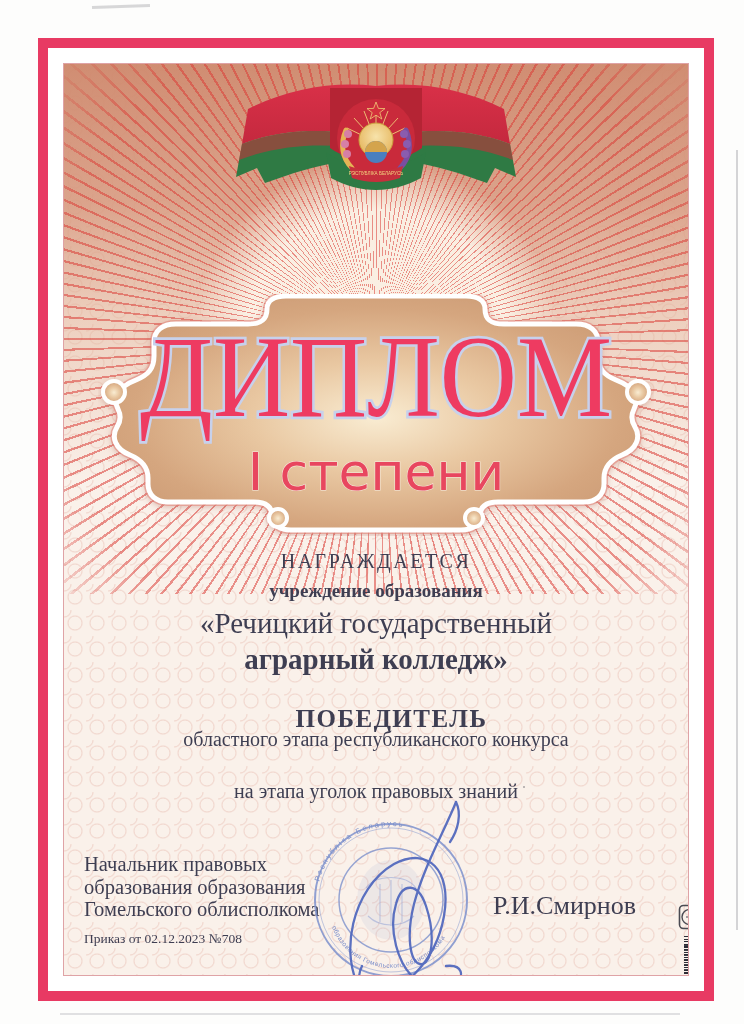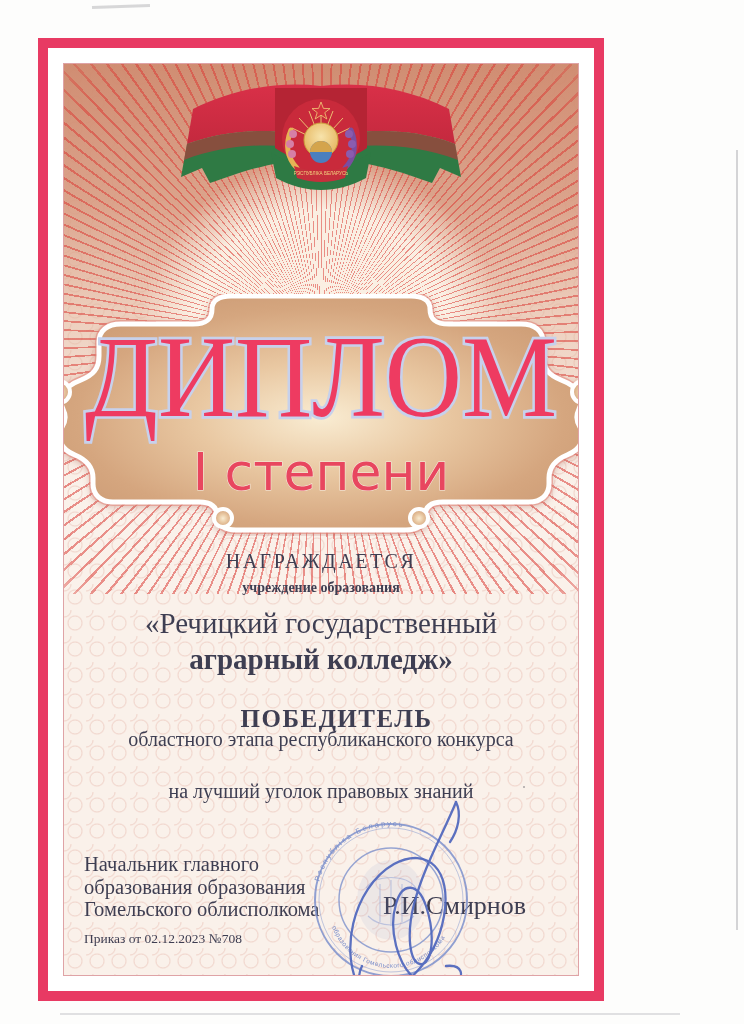--- a/index.html
+++ b/index.html
@@ -4,21 +4,21 @@
 <style>
   html,body{margin:0;padding:0;}
   body{
     width:744px;height:1024px;position:relative;overflow:hidden;
     background:#ffffff;
     font-family:"Liberation Serif","DejaVu Serif",serif;
   }
   .page{position:absolute;inset:0;background:#fdfdfc;}
   
   .frame{
-    position:absolute;left:38px;top:38px;width:566px;height:963px;
+    position:absolute;left:38px;top:38px;width:676px;height:963px;
     background:#e83a63;
   }
   .frame-white{
     position:absolute;inset:10px;background:#ffffff;
   }
   
   .content{
     position:absolute;inset:15px;overflow:hidden;
     border:1px solid #dfa3a6;
     background-color:#faf1ea;
@@ -57,21 +57,21 @@
   }
   .plaque{
     position:absolute;left:50%;top:230px;transform:translateX(-50%);
     width:556px;height:242px;
   }
   .cert-line{
     position:absolute;left:0;right:0;text-align:center;
     color:#3e3e52;
   }
   .l-awarded{top:486px;font-size:20px;letter-spacing:2.5px;}
-  .l-intro{top:516px;font-size:14px;font-weight:700;}
+  .l-intro{top:516px;font-size:19px;font-weight:700;}
   .l-name1{top:543px;font-size:29px;font-weight:400;}
   .l-name2{top:579px;font-size:29px;font-weight:700;}
   .l-status{top:641px;font-size:25px;font-weight:700;letter-spacing:1.5px;padding-left:31px;}
   .l-contest1{top:664px;font-size:20px;}
   .l-contest2{top:716px;font-size:20px;}
   .sign-block{
     position:absolute;left:20px;top:789px;color:#3e3e52;
     font-size:20.5px;line-height:22.5px;
   }
   .order-ref{
@@ -190,24 +190,24 @@
           </g>
           <text x="278" y="196" text-anchor="middle" font-family="DejaVu Sans, sans-serif" font-size="52" fill="#e8465f" stroke="#f7ece0" stroke-width="1" paint-order="stroke">I степени</text>
         </svg>
 
         <div class="cert-line l-awarded">НАГРАЖДАЕТСЯ</div>
         <div class="cert-line l-intro">учреждение образования</div>
         <div class="cert-line l-name1">«Речицкий государственный</div>
         <div class="cert-line l-name2">аграрный колледж»</div>
         <div class="cert-line l-status">ПОБЕДИТЕЛЬ</div>
         <div class="cert-line l-contest1">областного этапа республиканского конкурса</div>
-        <div class="cert-line l-contest2">на лучший уголок правовых знаний</div>
+        <div class="cert-line l-contest2">на этапа уголок правовых знаний</div>
 
         <div class="sign-block">
-          <div>Начальник главного</div>
+          <div>Начальник правовых</div>
           <div>образования образования</div>
           <div>Гомельского облисполкома</div>
         </div>
         <div class="order-ref">Приказ от 02.12.2023 №708</div>
         <div class="sig-name">Р.И.Смирнов</div>
 
         <svg class="stamp-wrap" viewBox="0 0 210 200">
           <defs>
             <path id="arcTop" d="M 13,104 A 74,74 0 0 1 161,104" fill="none"></path>
             <path id="arcBot" d="M 27,128 A 63,63 0 0 0 147,128" fill="none"></path>

